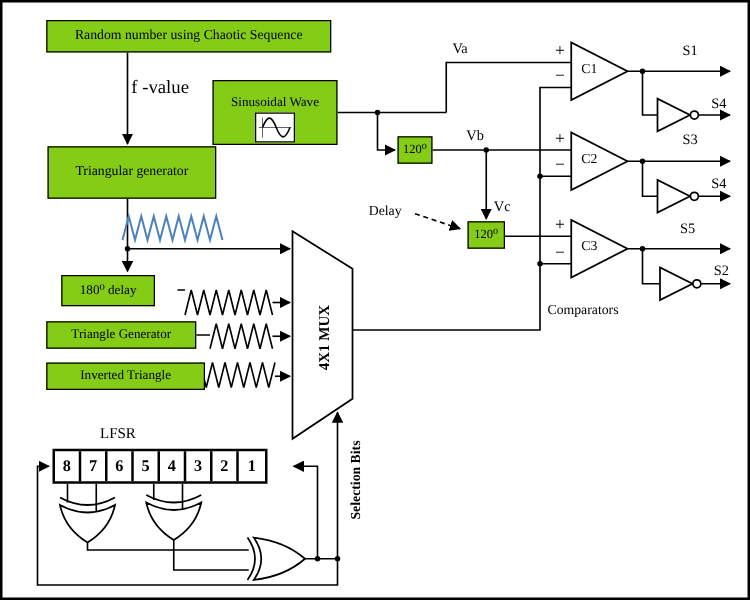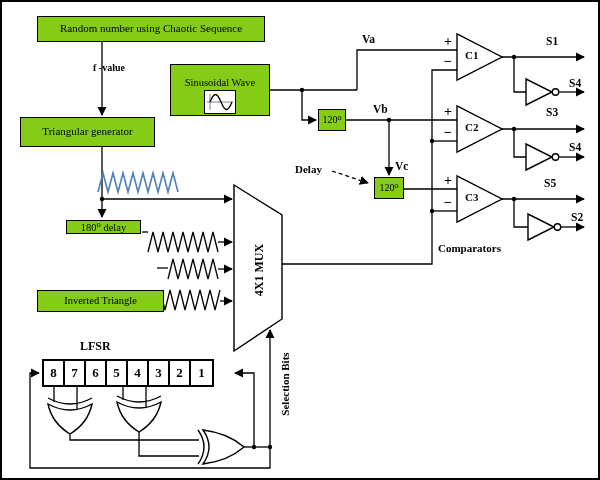--- a/index.html
+++ b/index.html
@@ -3,21 +3,21 @@
 <meta charset="utf-8">
 <style>
   *{margin:0;padding:0;box-sizing:border-box}
   html,body{background:#fff}
   .canvas{
     position:relative;width:600px;height:480px;background:#fff;
     border:2px solid #000;overflow:hidden;
     font-family:"Liberation Serif","DejaVu Serif",serif;color:#000;
   }
   .wires{position:absolute;left:0;top:0;z-index:1}
-  .lbl{position:absolute;z-index:2;font-weight:bold;white-space:nowrap;line-height:1.1}
+  .lbl{position:absolute;z-index:2;font-weight:normal;white-space:nowrap;line-height:1.1}
   .box{
     position:absolute;z-index:2;background:#84cc16;border:1.4px solid #000;
     display:flex;align-items:center;justify-content:center;text-align:center;
     font-weight:normal;line-height:1.05;padding:1px 2px;
   }
   .vlabel{
     position:absolute;z-index:2;font-weight:bold;white-space:nowrap;
     transform:rotate(-90deg);transform-origin:0 0;text-align:center;line-height:14px;
   }
   .sine-icon{border:1.2px solid #000;margin-top:2px;line-height:0;padding:1px;background:#fff}
@@ -142,36 +142,37 @@
       <circle cx="512" cy="127" r="2.2"></circle>
       <circle cx="512" cy="197" r="2.2"></circle>
       <circle cx="100" cy="197" r="2.2"></circle>
       <circle cx="252" cy="445" r="2.2"></circle>
       <circle cx="268" cy="445" r="2.2"></circle>
     </g>
   </svg>
 
   <div class="box" style="left:35px;top:14px;width:228px;height:26px;font-size:11px">Random number using Chaotic Sequence</div>
 
-  <div class="lbl" style="left:91px;top:60px;font-size:10px">f -value</div>
+  <div class="lbl" style="left:103px;top:60px;font-size:15px">f -value</div>
 
   <div class="box" style="left:168px;top:62px;width:100px;height:52px;flex-direction:column;justify-content:flex-end;padding-top:3px">
     <div style="font-size:10.5px">Sinusoidal Wave</div>
     <div class="sine-icon">
       <svg width="28" height="20" viewBox="0 0 28 20">
         <path d="M4,2 V18 M1,10 H27" stroke="#666" stroke-width="0.8" fill="none"></path>
         <path d="M4,10 C8,0 11,0 15,10 C19,20 22,20 26,10" stroke="#000" stroke-width="1.3" fill="none"></path>
       </svg>
     </div>
   </div>
 
-  <div class="box" style="left:18px;top:115px;width:135px;height:30px;font-size:11px">Triangular generator</div>
-
-  <div class="box" style="left:64px;top:218px;width:75px;height:14px;font-size:10.5px">180⁰ delay</div>
-
+  <div class="box" style="left:36px;top:115px;width:135px;height:42px;font-size:11px">Triangular generator</div>
+
+  <div class="box" style="left:47px;top:218px;width:75px;height:25px;font-size:10.5px">180⁰ delay</div>
+
+  <div class="box" style="left:35px;top:255px;width:120px;height:22px;font-size:10.5px">Triangle Generator</div>
 
   <div class="box" style="left:35px;top:288px;width:127px;height:22px;font-size:10.5px">Inverted Triangle</div>
 
   <div class="box" style="left:316px;top:107px;width:28px;height:22px;font-size:10px">120⁰</div>
 
   <div class="box" style="left:372px;top:175px;width:30px;height:22px;font-size:10px">120⁰</div>
 
   <div class="lbl" style="left:293px;top:161px;font-size:11px">Delay</div>
 
   <div class="lbl" style="left:360px;top:31px;font-size:11.5px">Va</div>

